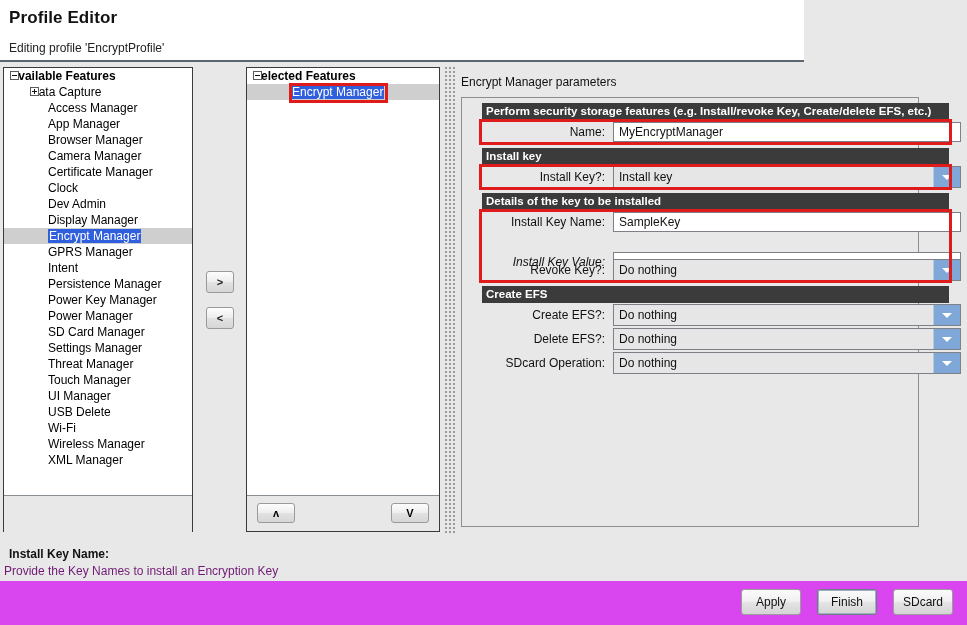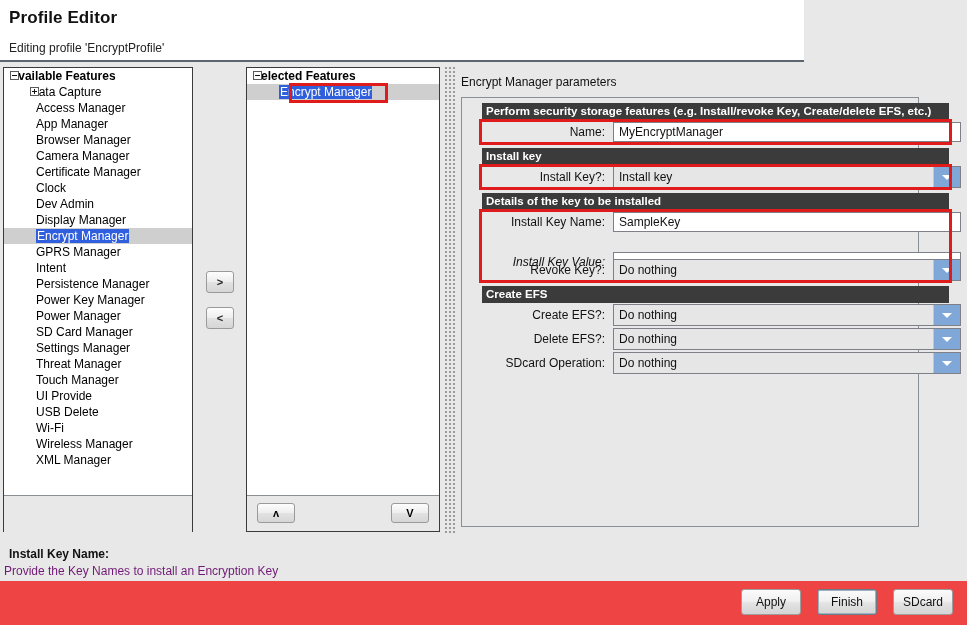--- a/index.html
+++ b/index.html
@@ -81,21 +81,21 @@
   .tree-row {
     height: 16px;
     line-height: 16px;
     font-size: 12px;
     white-space: nowrap;
     position: relative;
     padding-left: 2px;
   }
   .tree-row.lvl0 { padding-left: 6px; font-weight: bold; }
   .tree-row.lvl1 { padding-left: 26px; }
-  .tree-row.lvl2 { padding-left: 32px; }
+  .tree-row.lvl2 { padding-left: 44px; }
   .tree-row.selected {
     background: #cfcfcf;
   }
   .tree-row.selected .tree-label {
     background: #2f5fdc;
     color: #ffffff;
     padding: 0 1px;
   }
   .twisty {
     position: absolute;
@@ -337,21 +337,21 @@
     font-size: 12px;
     color: #701a75;
   }
 
   
   #footer {
     position: absolute;
     left: 0; top: 581px;
     width: 967px;
     height: 44px;
-    background: #ef4444;
+    background: #d946ef;
   }
   .dlg-btn {
     position: absolute;
     top: 8px;
     height: 26px;
     width: 60px;
     background: linear-gradient(to bottom, #fbfbfb 0%, #f0f0f0 47%, #e4e4e4 53%, #d4d4d4 100%);
     border: 1px solid #9d9d9d;
     border-radius: 3px;
     font-size: 12px;
@@ -394,21 +394,21 @@
         <div class="tree-row lvl2 selected"><span class="tree-label">Encrypt Manager</span></div>
         <div class="tree-row lvl2"><span class="tree-label">GPRS Manager</span></div>
         <div class="tree-row lvl2"><span class="tree-label">Intent</span></div>
         <div class="tree-row lvl2"><span class="tree-label">Persistence Manager</span></div>
         <div class="tree-row lvl2"><span class="tree-label">Power Key Manager</span></div>
         <div class="tree-row lvl2"><span class="tree-label">Power Manager</span></div>
         <div class="tree-row lvl2"><span class="tree-label">SD Card Manager</span></div>
         <div class="tree-row lvl2"><span class="tree-label">Settings Manager</span></div>
         <div class="tree-row lvl2"><span class="tree-label">Threat Manager</span></div>
         <div class="tree-row lvl2"><span class="tree-label">Touch Manager</span></div>
-        <div class="tree-row lvl2"><span class="tree-label">UI Provide</span></div>
+        <div class="tree-row lvl2"><span class="tree-label">UI Manager</span></div>
         <div class="tree-row lvl2"><span class="tree-label">USB Delete</span></div>
         <div class="tree-row lvl2"><span class="tree-label">Wi-Fi</span></div>
         <div class="tree-row lvl2"><span class="tree-label">Wireless Manager</span></div>
         <div class="tree-row lvl2"><span class="tree-label">XML Manager</span></div>
       </div>
     <div id="available-footer"></div>
   </div>
 
   <div id="transfer-col">
     <div class="xfer-btn" id="btn-add">&gt;</div>

